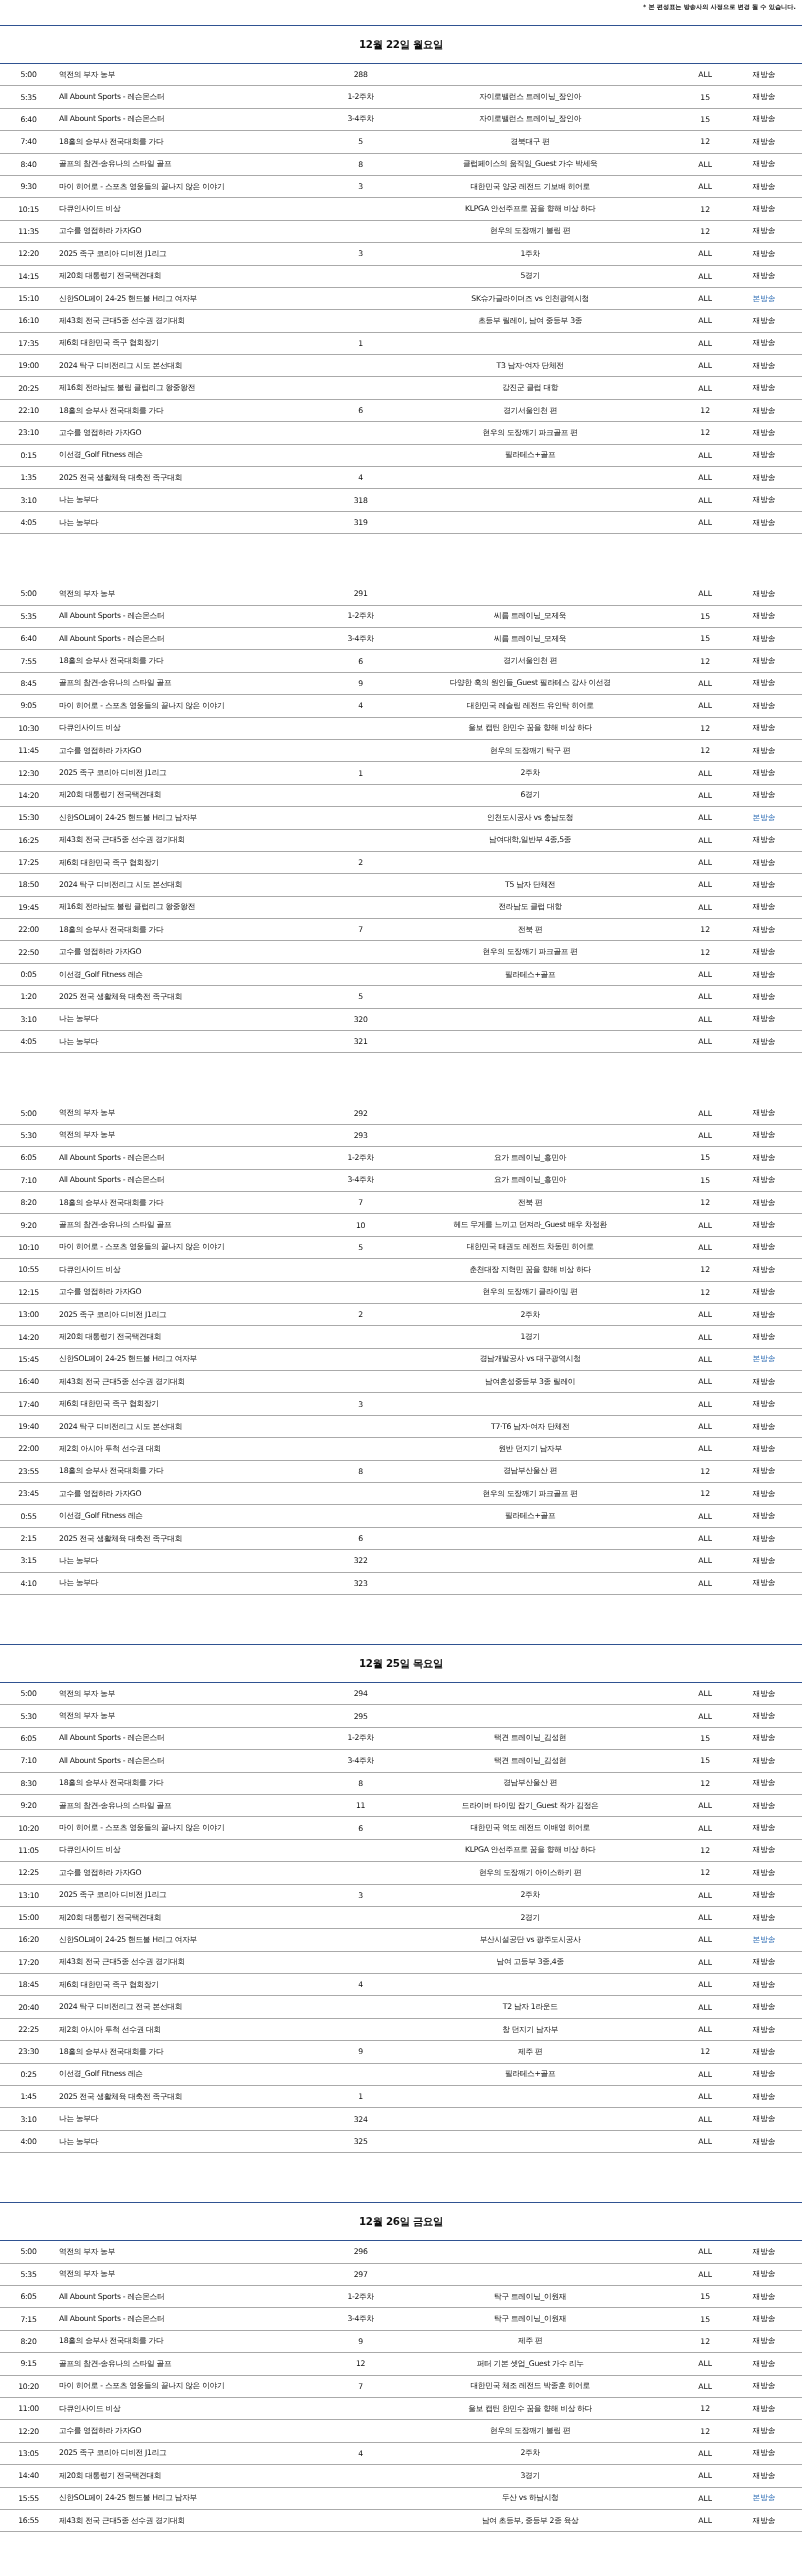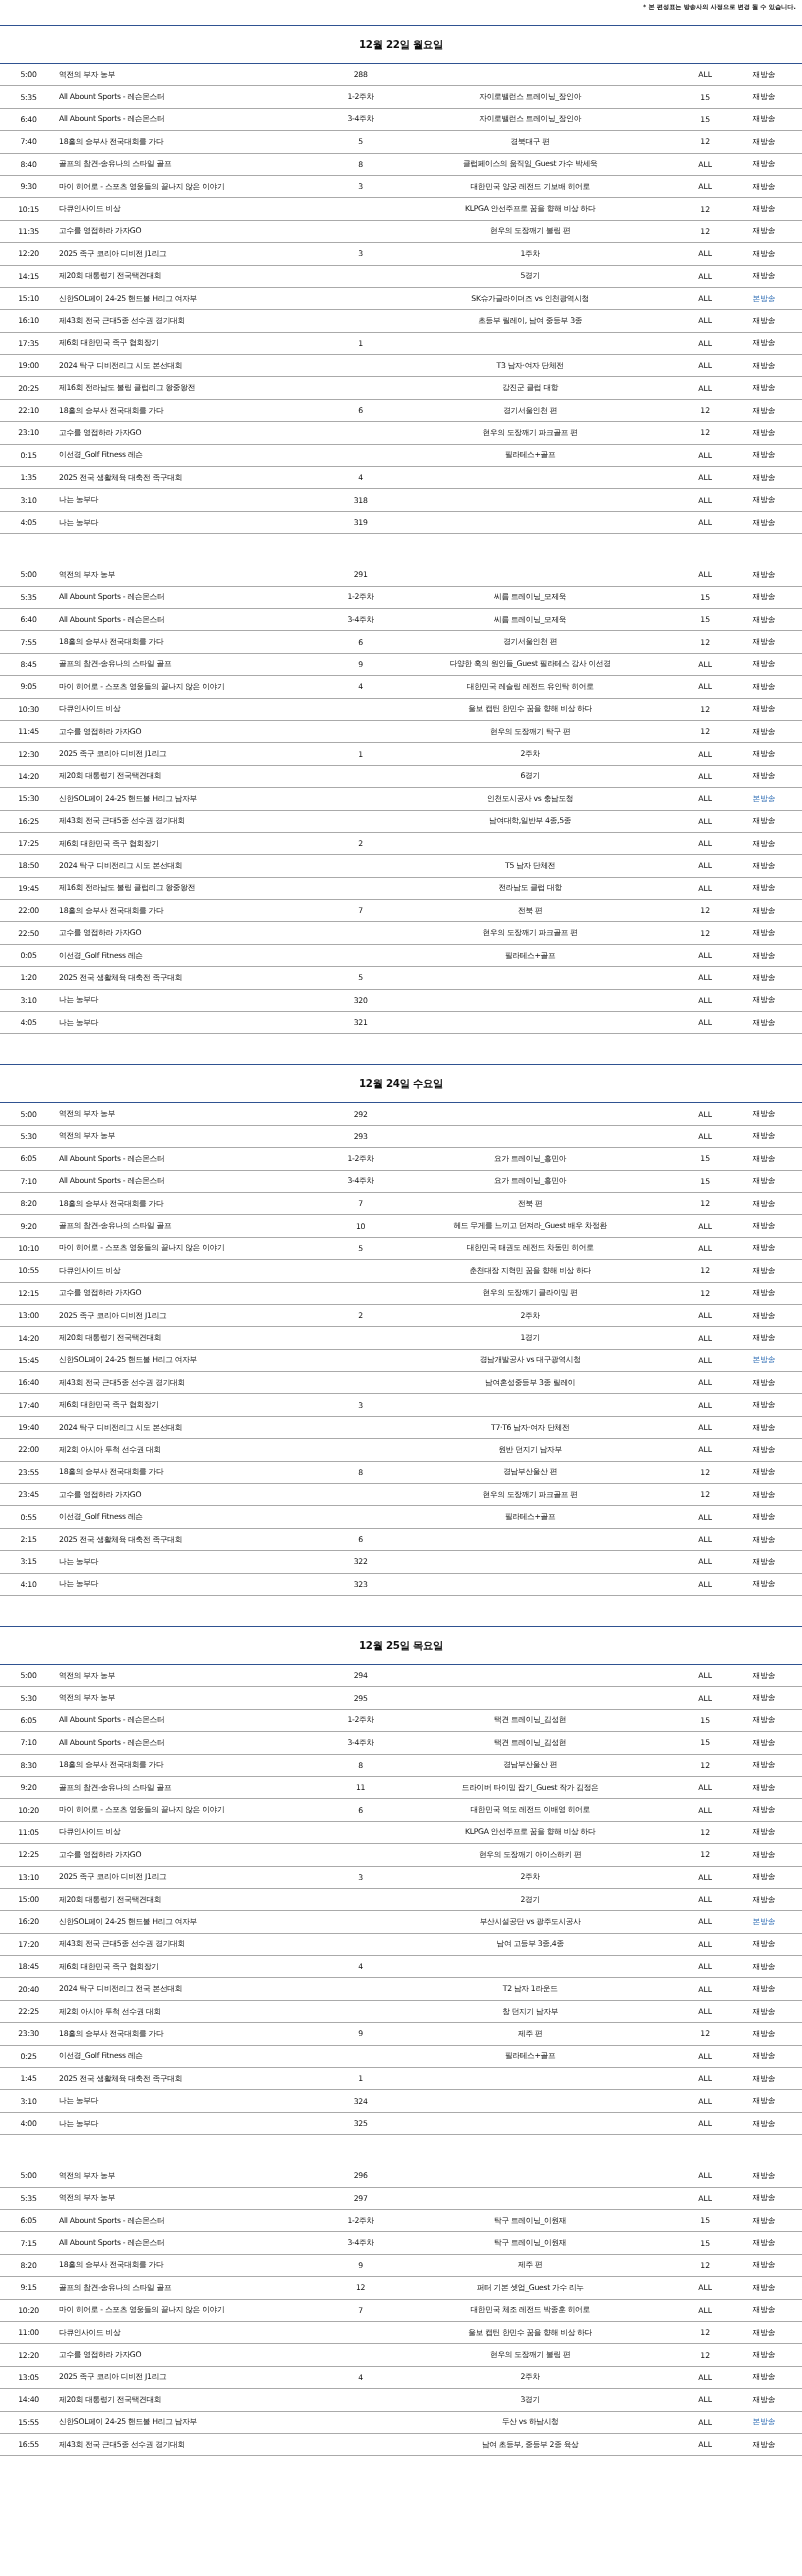--- a/index.html
+++ b/index.html
@@ -1,19 +1,19 @@
 <!DOCTYPE html>
 <html style="font-size:8.2px"><head>
 <meta charset="utf-8">
 <style>
   html, body { margin:0; padding:0; background:#ffffff; }
   body { width:802px; height:4003px; position:relative; font-family:"DejaVu Sans", "Liberation Sans", sans-serif; color:#111; overflow:hidden; }
   .note { position:absolute; top:2.1px; right:6.2px; font-size:6.2px; font-weight:bold; color:#111; height:10.3px; line-height:10.3px; }
   .schedule { position:absolute; top:25px; left:0; width:802px; }
-  .day { margin-bottom:30px; }
+  .day { margin-bottom:49px; }
   .day-header { height:36px; border-top:1.5px solid #2f5291; border-bottom:1.5px solid #2f5291; display:flex; align-items:center; justify-content:center; box-sizing:border-box; height:39px; }
   .day-title { font-size:10.3px; font-weight:bold; color:#111; letter-spacing:-0.3px; }
   .row { display:flex; align-items:center; height:22.4px; border-bottom:0.8px solid #aaaaaa; box-sizing:border-box; font-size:7.7px; }
   .c-time { width:52px; padding-left:5.2px; box-sizing:border-box; text-align:center; letter-spacing:-0.3px; }
   .c-title { width:289px; padding-left:7.2px; box-sizing:border-box; white-space:nowrap; letter-spacing:-0.3px; }
   .c-ep { width:41px; text-align:center; letter-spacing:-0.3px; }
   .c-sub { width:299px; text-align:center; white-space:nowrap; letter-spacing:-0.3px; overflow:visible; }
   .c-rating { width:52px; text-align:center; }
   .c-status { width:71px; text-align:center; padding-right:5.2px; box-sizing:border-box; }
   .c-status.live { color:#2f6db5; font-weight:normal; }
@@ -365,23 +365,20 @@
     <div class="c-time">4:05</div>
     <div class="c-title">나는 농부다</div>
     <div class="c-ep">321</div>
     <div class="c-sub"></div>
     <div class="c-rating">ALL</div>
     <div class="c-status">재방송</div>
   </div>
       </div>
   </section>
     <section class="day">
-    <div class="day-header">
-      <div class="day-title">12월 24일 수요일</div>
-    </div>
     <div class="rows">
         <div class="row">
     <div class="c-time">5:00</div>
     <div class="c-title">역전의 부자 농부</div>
     <div class="c-ep">292</div>
     <div class="c-sub"></div>
     <div class="c-rating">ALL</div>
     <div class="c-status">재방송</div>
   </div>
         <div class="row">
@@ -723,20 +720,23 @@
     <div class="c-time">4:00</div>
     <div class="c-title">나는 농부다</div>
     <div class="c-ep">325</div>
     <div class="c-sub"></div>
     <div class="c-rating">ALL</div>
     <div class="c-status">재방송</div>
   </div>
       </div>
   </section>
     <section class="day">
+    <div class="day-header">
+      <div class="day-title">12월 26일 금요일</div>
+    </div>
     <div class="rows">
         <div class="row">
     <div class="c-time">5:00</div>
     <div class="c-title">역전의 부자 농부</div>
     <div class="c-ep">296</div>
     <div class="c-sub"></div>
     <div class="c-rating">ALL</div>
     <div class="c-status">재방송</div>
   </div>
         <div class="row">

